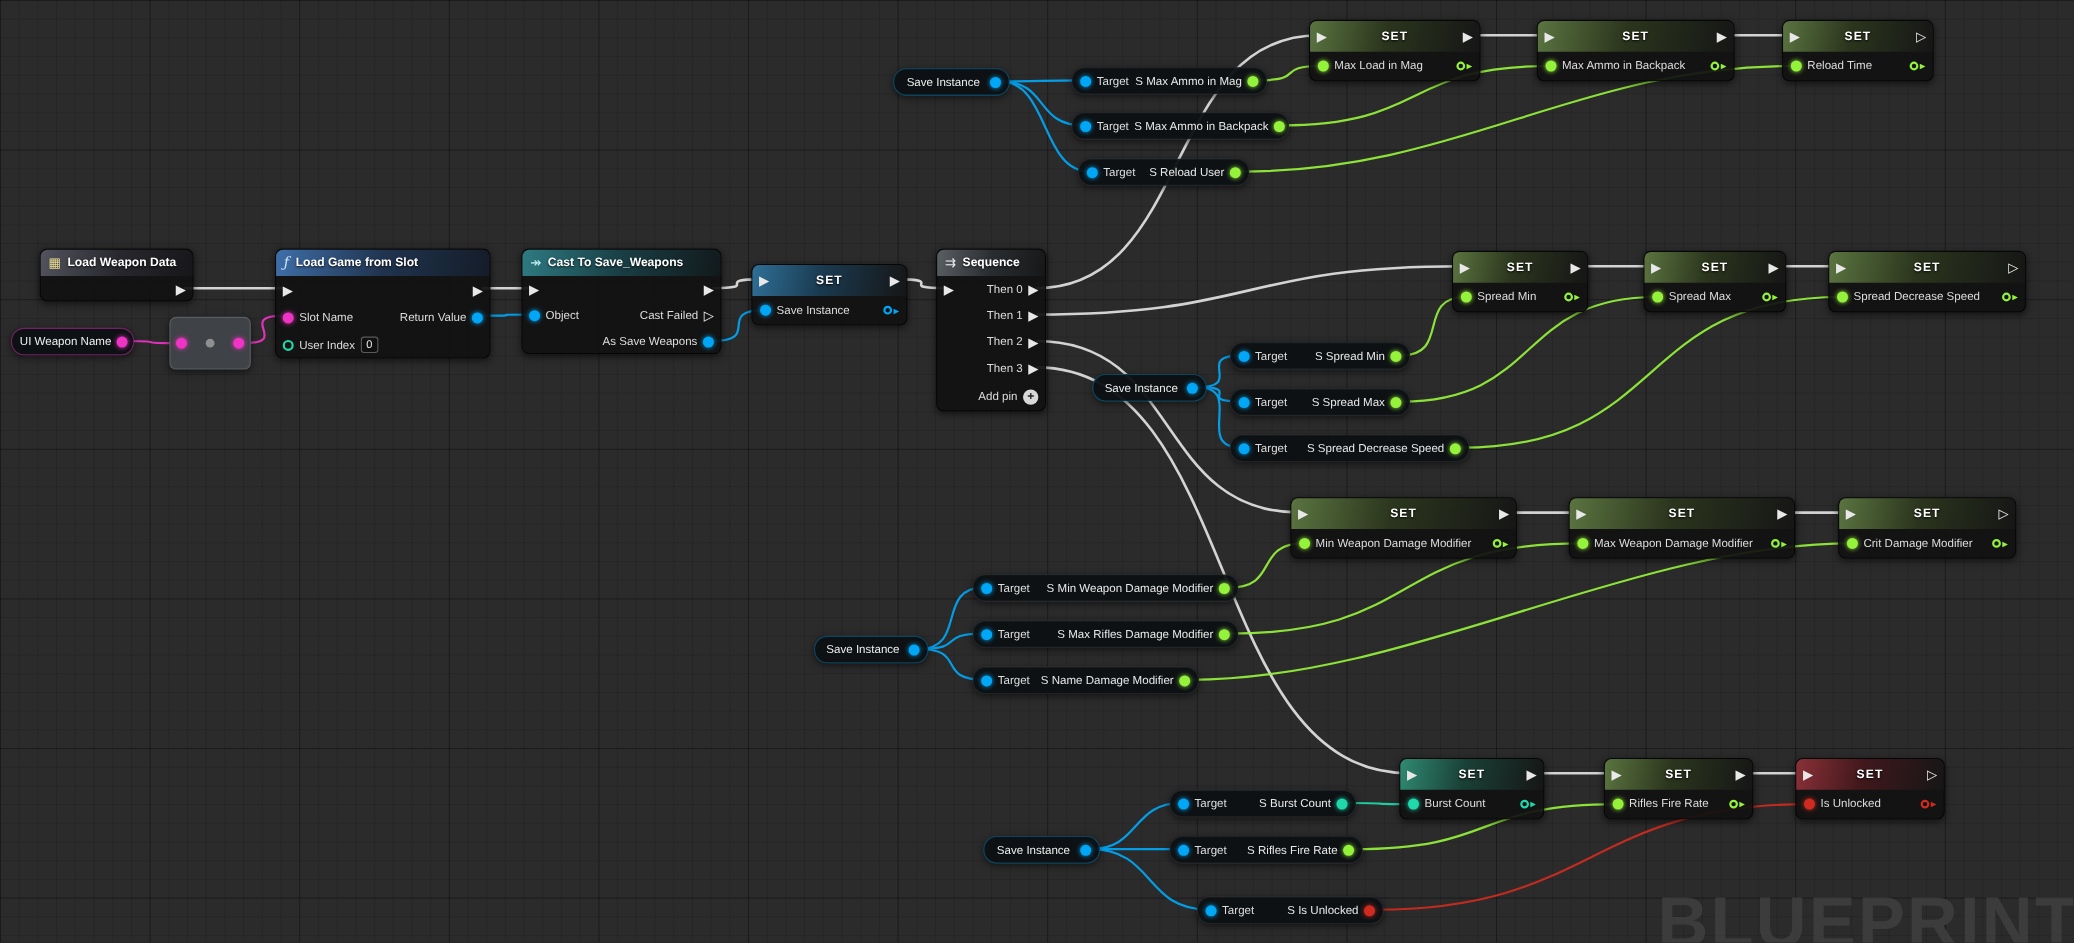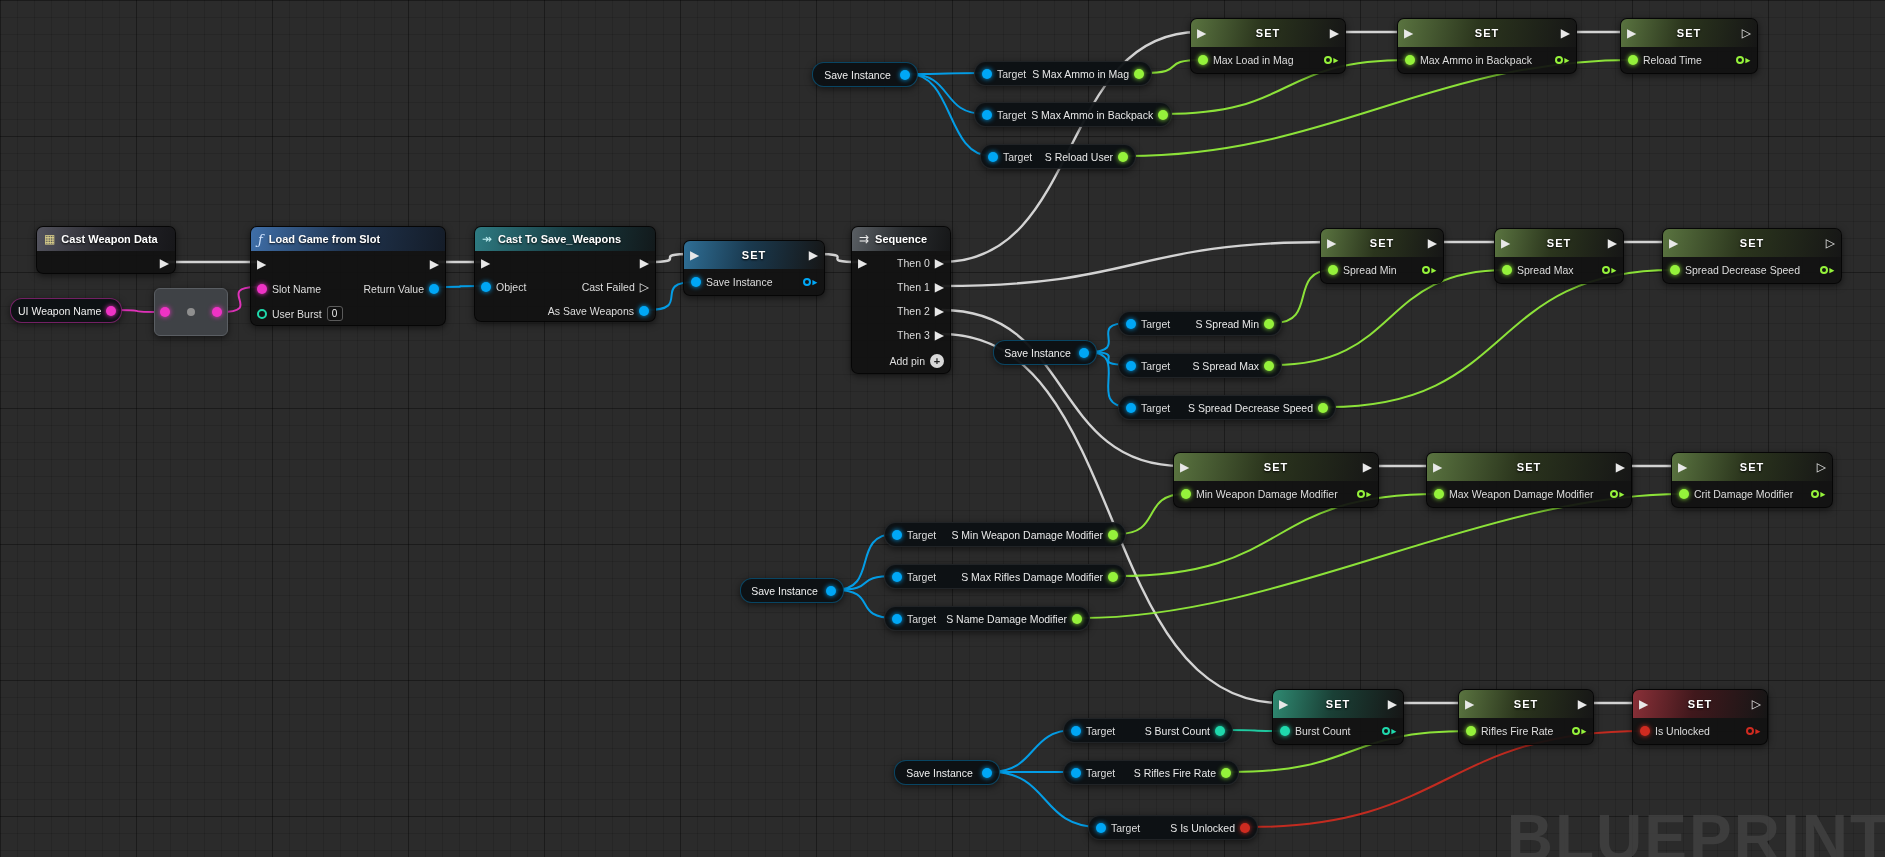--- a/index.html
+++ b/index.html
@@ -100,21 +100,21 @@
       <path d="M 1118 534 C 1163 534, 1140 494, 1185 494" fill="none" stroke="#95f23b" stroke-width="2" opacity="0.92"></path>
       <path d="M 1118 576 C 1294 576, 1262 494, 1438 494" fill="none" stroke="#95f23b" stroke-width="2" opacity="0.92"></path>
       <path d="M 1082 618 C 1282 618, 1483 494, 1683 494" fill="none" stroke="#95f23b" stroke-width="2" opacity="0.92"></path>
       <path d="M 1231 772 C 1362.45 772, 1338.55 731, 1470 731" fill="none" stroke="#95f23b" stroke-width="2" opacity="0.92"></path>
       <path d="M 1225 730 C 1270 730, 1239 731, 1284 731" fill="none" stroke="#1fd9ac" stroke-width="2" opacity="0.92"></path>
       <path d="M 1250 827 C 1450 827, 1444 731, 1644 731" fill="none" stroke="#cf2b20" stroke-width="2" opacity="0.92"></path>
     </svg>
 <div class="node t-event" style="left: 36px; top: 226px; width: 140px; height: 48px;">
       <div class="hdr">
         <span class="hicon" style="color:#e5d98e">▦</span>
-        <span class="ht">Cast Weapon Data</span>
+        <span class="ht">Load Weapon Data</span>
       </div>
       <div class="row jend">
         <span class="xpin">▶</span>
       </div>
     </div>
     <div class="node t-pill vc-string" style="left: 10px; top: 298px; width: 112px; height: 25px;">
       <span class="pillt">UI Weapon Name</span>
       <span class="dot" style="background:#ef33c5;box-shadow:0 0 5px #ef33c5;"></span>
     </div>
     <div class="node t-mini" style="left: 154px; top: 288px; width: 74px; height: 48px;">
@@ -134,21 +134,21 @@
       </div>
       <div class="row">
         <span class="dot" style="background:#ef33c5;box-shadow:0 0 5px #ef33c5;"></span>
         <span class="pl">Slot Name</span>
         <span class="flex"></span>
         <span class="pl">Return Value</span>
         <span class="dot" style="background:#00a7f6;box-shadow:0 0 5px #00a7f6;"></span>
       </div>
       <div class="row">
         <span class="dot hollow" style="border-color:#1fd9ac;"></span>
-        <span class="pl">User Burst</span>
+        <span class="pl">User Index</span>
         <span class="vbox">0</span>
       </div>
     </div>
     <div class="node t-cast" style="left: 474px; top: 226px; width: 182px; height: 96px;">
       <div class="hdr">
         <span class="hicon ci">↠</span>
         <span class="ht">Cast To Save_Weapons</span>
       </div>
       <div class="row">
         <span class="xpin">▶</span>

